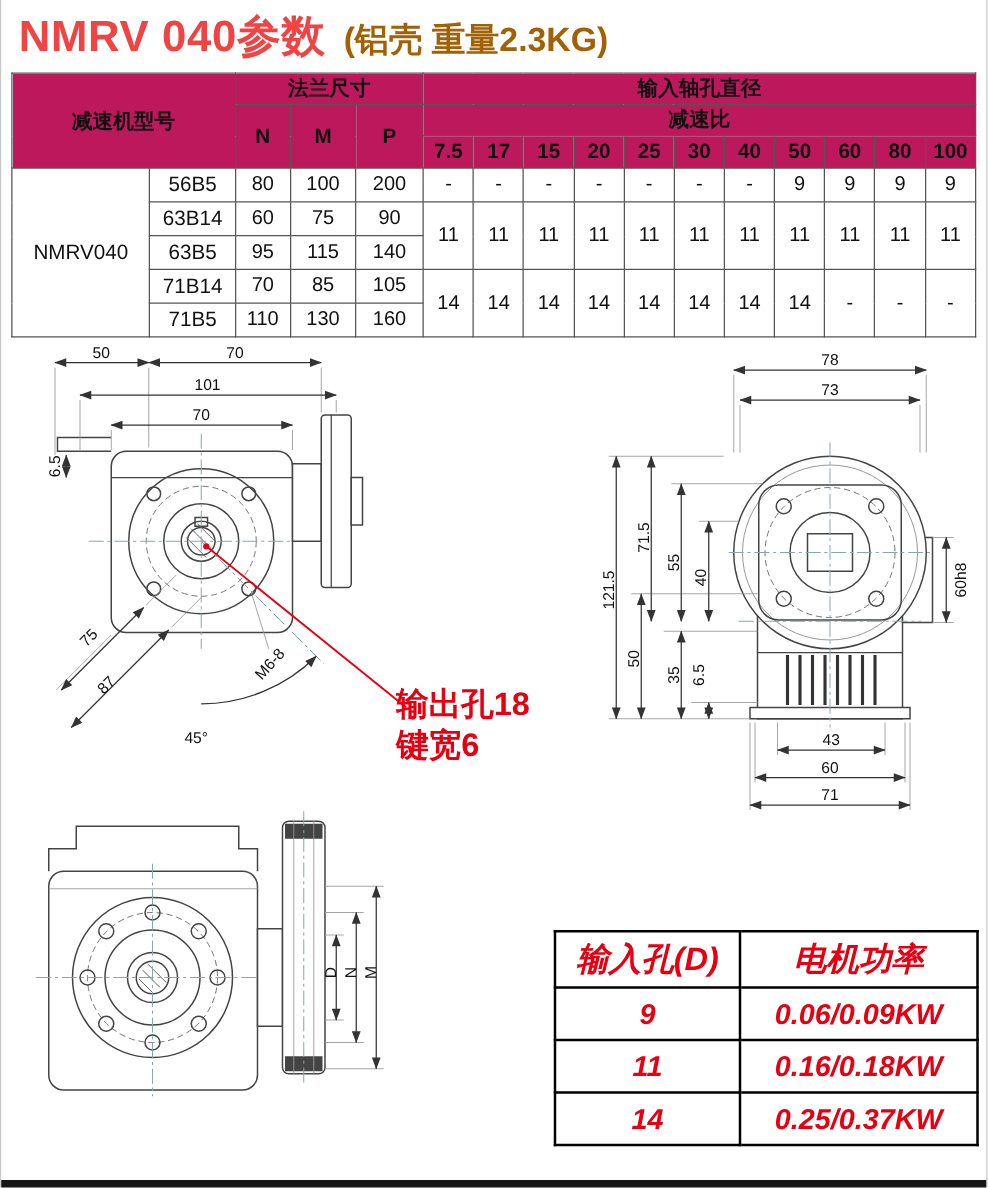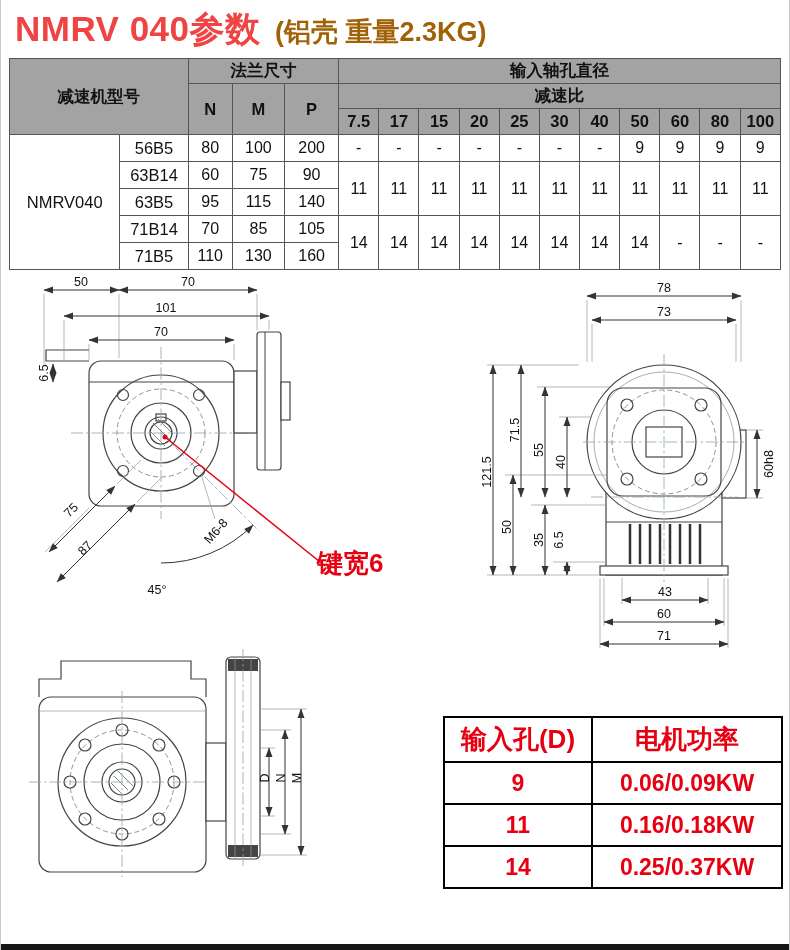--- a/index.html
+++ b/index.html
@@ -7,40 +7,40 @@
   body { position:relative; background:#fff; font-family:"Liberation Sans","DejaVu Sans",sans-serif; overflow:hidden;
          border-left:1px solid #c9c9c9; border-right:1px solid #c9c9c9; }
 
   .title { position:absolute; left:14px; top:6px; white-space:nowrap; }
   .title .main { color:#ef4444; font-size:35px; font-weight:bold; letter-spacing:.5px; }
   .title .sub  { color:#a16207; font-size:27px; font-weight:600; margin-left:10px; }
 
   table.spec { position:absolute; left:8px; top:58px; width:772px; border-collapse:collapse;
                table-layout:fixed; text-align:center; background:#fff; }
   table.spec td { border:1px solid #555; font-size:16px; color:#111; padding:0; overflow:hidden; }
-  table.spec td.hd { background:#a3a3a3; font-weight:bold; font-size:16.5px; }
+  table.spec td.hd { background:#be185d; font-weight:bold; font-size:16.5px; }
   table.spec td.model-name, table.spec td.model { font-weight:normal; font-size:16.5px; }
 
   svg.drawing { position:absolute; }
   .ol   { stroke:#444; stroke-width:1.2; fill:#fff; }
   .oln  { stroke:#444; stroke-width:1.2; fill:none; }
   .ln   { stroke:#444; stroke-width:1; fill:none; }
   .thin { stroke:#999; stroke-width:.7; }
   .dimln{ stroke:#333; stroke-width:1; fill:none; }
   .cl   { stroke:#89a6b0; stroke-width:.8; stroke-dasharray:12 3 2.5 3; fill:none; }
   .dash { stroke:#777; stroke-width:.8; stroke-dasharray:5 3; fill:none; }
   .hatch{ stroke:#666; stroke-width:.8; }
   .fin  { stroke:#333; stroke-width:2.5; }
   .red  { stroke:#e60012; stroke-width:1.5; }
   .dim  { font-size:12.5px; fill:#111; text-anchor:middle; font-family:"Liberation Sans",sans-serif; }
 
   .note { position:absolute; left:316px; top:547px; color:#e60012; font-size:26px; font-weight:bold;
           line-height:1.25; z-index:5; }
 
-  table.motor { position:absolute; left:442px; top:716px; border-collapse:collapse; text-align:center; background:#fff; }
+  table.motor { position:absolute; left:442px; top:744px; border-collapse:collapse; text-align:center; background:#fff;font-style:italic; }
   table.motor td { border:2px solid #000; color:#e60012; font-weight:bold; padding:0; }
   table.motor td.mh { font-size:26px; }
   table.motor tr.data td { font-size:23px; }
 
   .bottom-bar { position:absolute; left:0; right:0; bottom:0; height:6px; background:#161616; }
 </style>
 </head>
 <body>
 
 <div class="title">
@@ -214,20 +214,21 @@
     <text class="dim" x="138" y="318">45°</text>
     <text class="dim" x="200" y="258" transform="rotate(-48 200 258)">M6-8</text>
   </g>
   <g>
     <circle cx="146" cy="161" r="2.5" fill="#e60012"></circle>
     <line class="red" x1="146" y1="161" x2="306" y2="290"></line>
   </g>
 </svg>
 
 <div class="note">
+  <div>输出孔18</div>
   <div>键宽6</div>
 </div>
 
 <svg class="drawing" style="left:478px;top:282px" width="300" height="390" viewBox="0 0 300 390">
   <defs>
     <marker id="a2" viewBox="0 0 10 10" refX="9.5" refY="5" markerWidth="10" markerHeight="10" orient="auto-start-reverse" markerUnits="userSpaceOnUse">
       <path d="M0.5,1.5 L10,5 L0.5,8.5 z" fill="#333"></path>
     </marker>
   </defs>
   <g>

